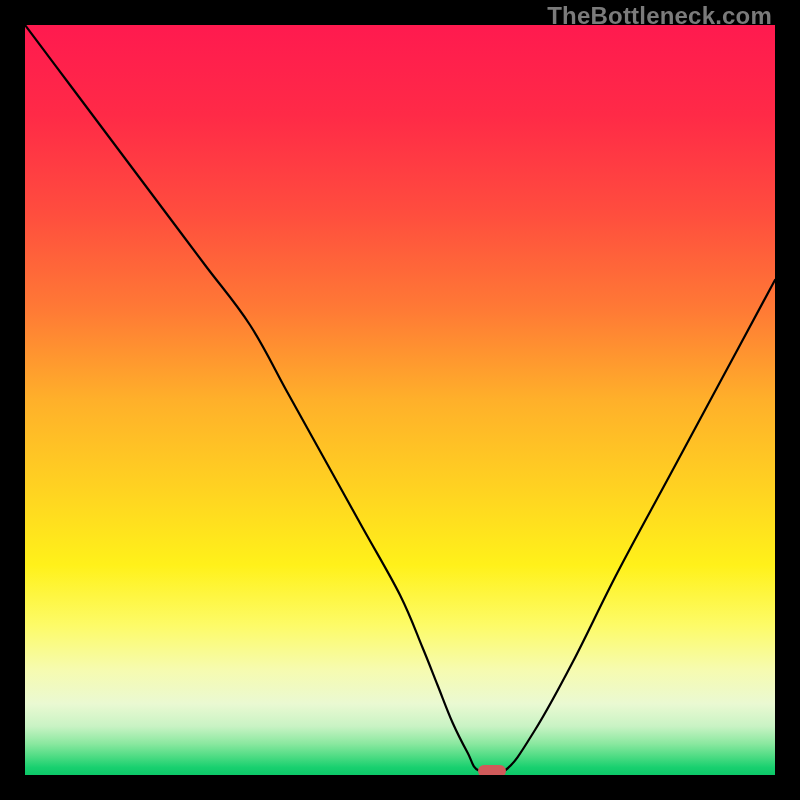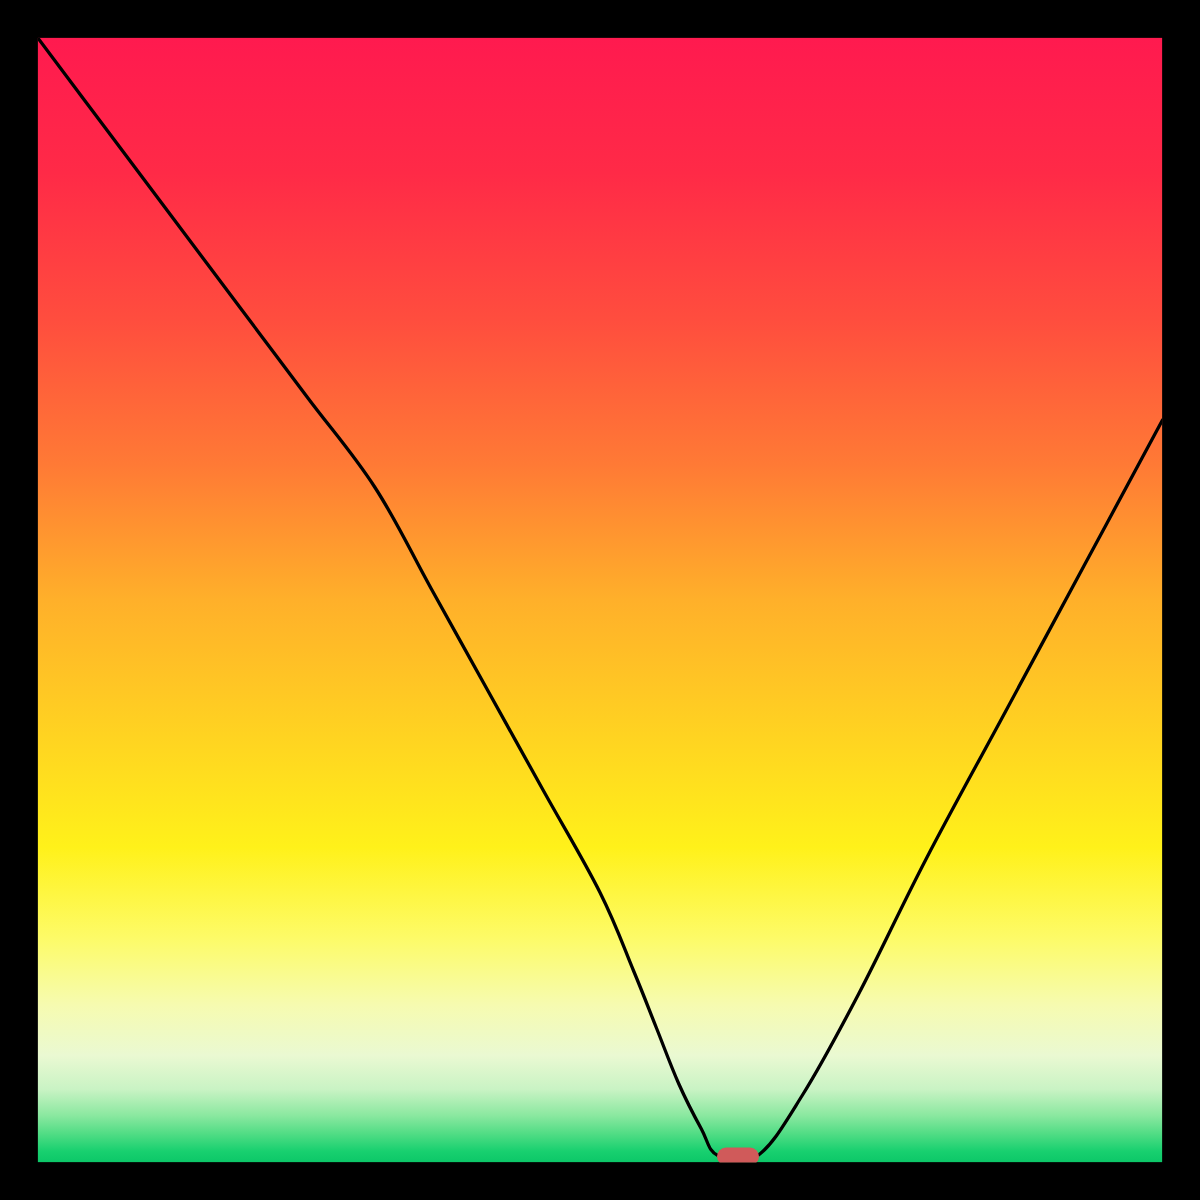--- a/index.html
+++ b/index.html
@@ -78,13 +78,14 @@
       <rect x="0" y="0" width="750" height="750" fill="url(#bg-grad)"></rect>
     </svg>
 
     <svg class="curve" viewBox="0 0 750 750" preserveAspectRatio="none">
       <path id="curve-path" d="M 0.00 0.00 C 8.10 10.80, 28.80 38.40, 45.00 60.00 C 61.20 81.60, 73.80 98.40, 90.00 120.00 C 106.20 141.60, 118.80 158.40, 135.00 180.00 C 151.20 201.60, 163.80 218.40, 180.00 240.00 C 196.20 261.60, 210.15 277.05, 225.00 300.00 C 239.85 322.95, 249.00 343.20, 262.50 367.50 C 276.00 391.80, 286.50 410.70, 300.00 435.00 C 313.50 459.30, 324.00 478.20, 337.50 502.50 C 351.00 526.80, 364.20 548.40, 375.00 570.00 C 385.80 591.60, 390.75 606.30, 397.50 622.50 C 404.25 638.70, 407.10 646.50, 412.50 660.00 C 417.90 673.50, 422.10 685.35, 427.50 697.50 C 432.90 709.65, 437.77 718.86, 442.50 727.50 C 447.23 736.14, 447.00 742.26, 453.75 745.50 C 460.50 748.74, 469.88 752.79, 480.00 745.50 C 490.13 738.21, 497.85 724.44, 510.00 705.00 C 522.15 685.56, 532.65 665.85, 547.50 637.50 C 562.35 609.15, 574.95 581.25, 592.50 547.50 C 610.05 513.75, 626.10 485.10, 645.00 450.00 C 663.90 414.90, 678.60 387.60, 697.50 352.50 C 716.40 317.40, 740.55 272.55, 750.00 255.00" fill="none" stroke="#000" stroke-width="2.2" stroke-linejoin="round" stroke-linecap="round"></path>
     </svg>
 
     <div class="marker" id="marker" style="left: 453.375px; top: 739.5px; width: 27.75px; height: 12px; background: rgb(208, 90, 90);"></div>
   </div>
 
+  <div class="watermark">TheBottleneck.com</div>
 </div>
 
 </body></html>

